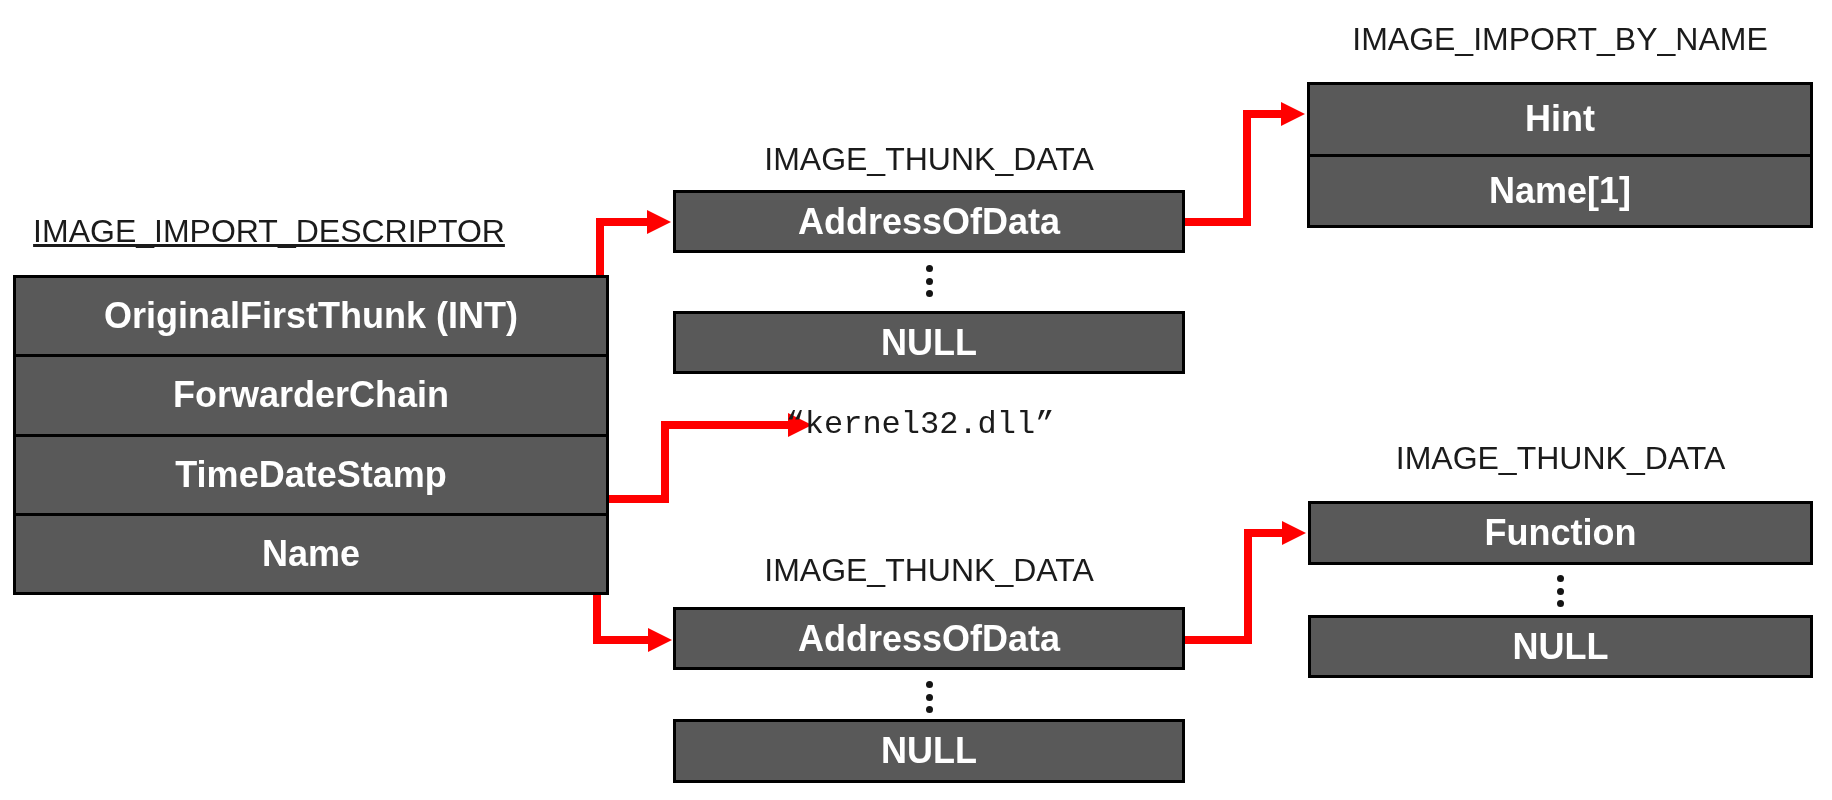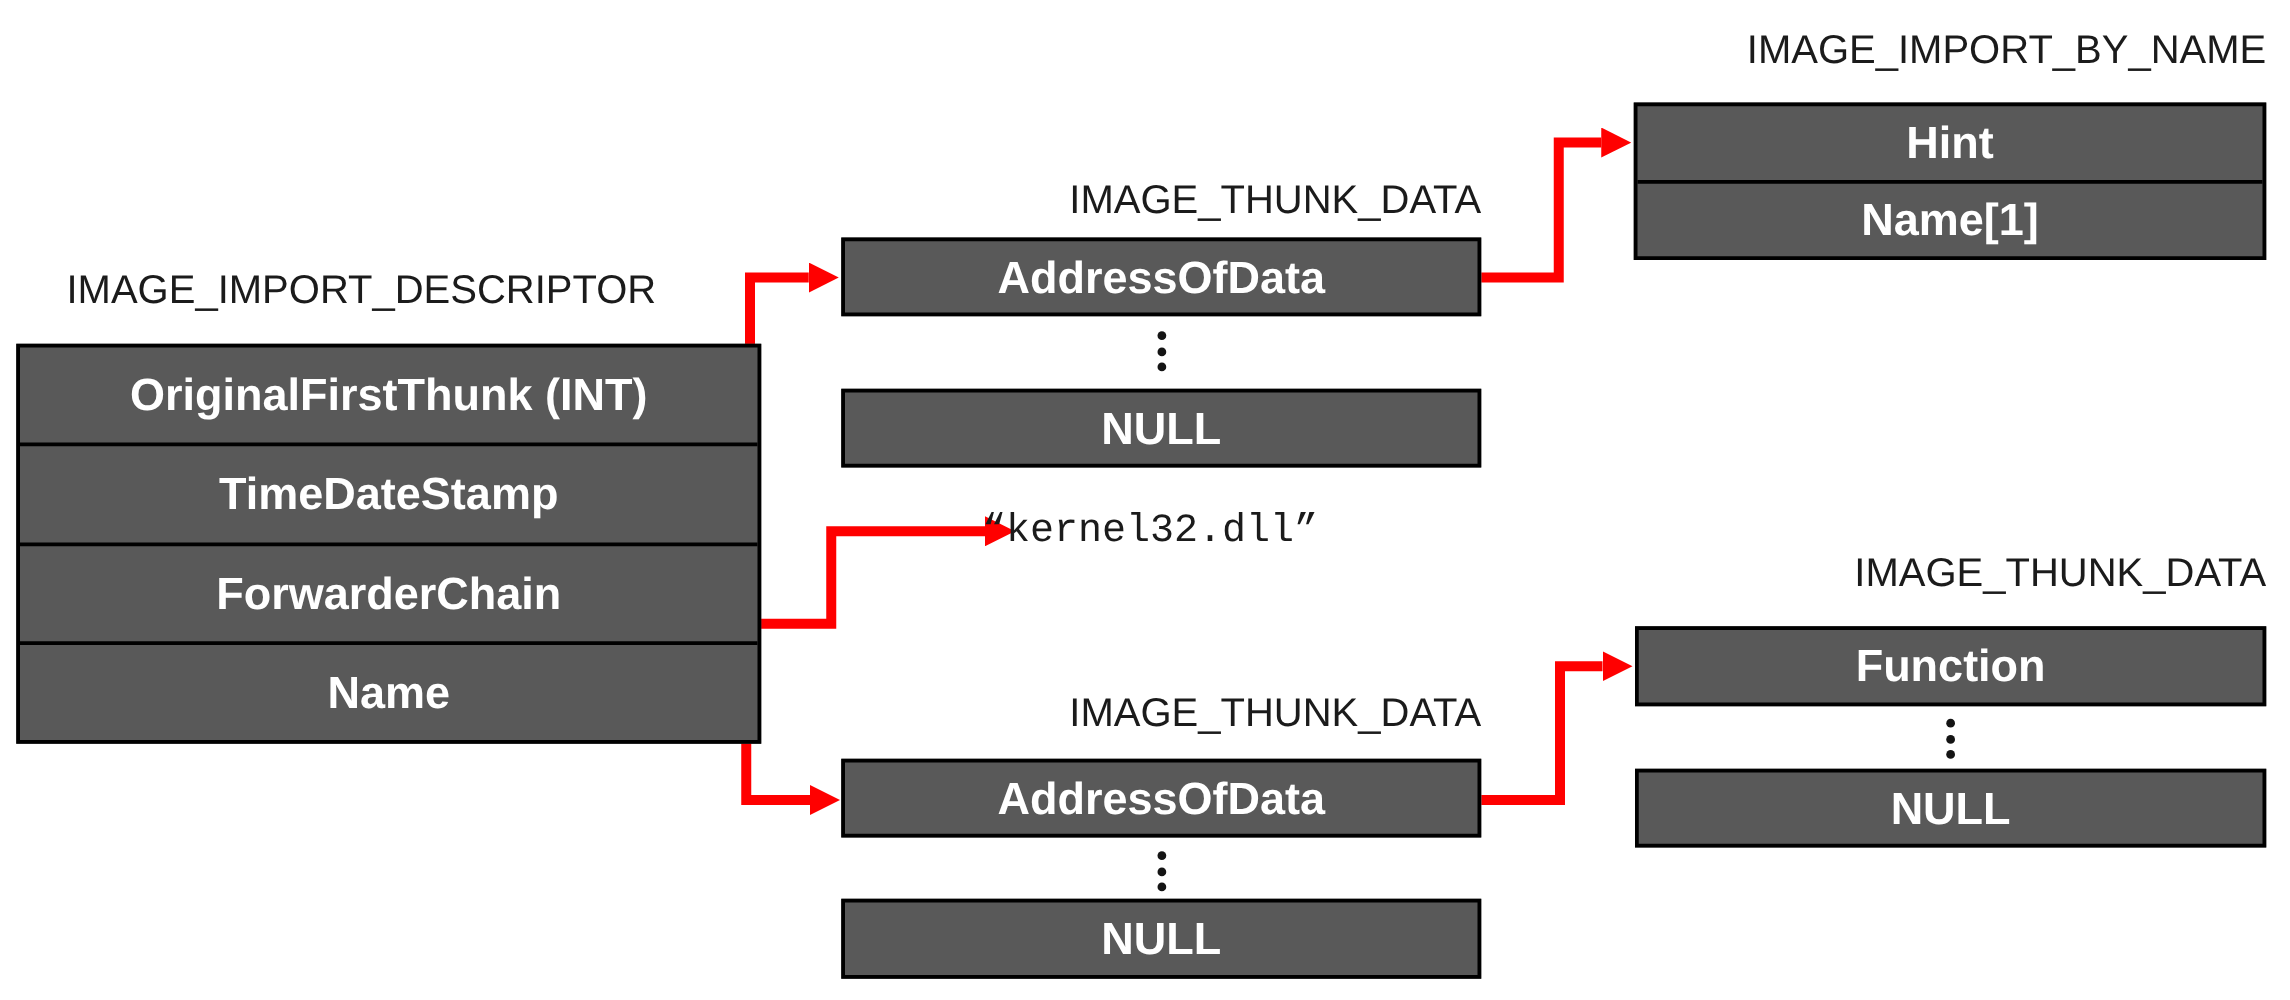--- a/index.html
+++ b/index.html
@@ -19,21 +19,21 @@
     overflow:hidden;
     font-family:"Liberation Sans", sans-serif;
   }
   .arrow-layer{position:absolute;left:0;top:0;width:1832px;height:800px;}
   .arrow-line{fill:none;stroke:var(--arrow);stroke-width:8;stroke-linejoin:miter;}
   .arrow-head{fill:var(--arrow);}
   .struct-title{
     position:absolute;
     color:var(--title-text);
     font-size:32px;font-weight:400;
-    line-height:35px;text-align:right;
+    line-height:35px;text-align:center;
     letter-spacing:0px;white-space:nowrap;
   }
   .box-table{
     position:absolute;
     display:flex;flex-direction:column;
     background:var(--box-fill);
     border:3px solid var(--box-border);
     box-sizing:border-box;
   }
   .box-row{
@@ -72,43 +72,43 @@
         <path class="arrow-head" d="M0 0 L10 5 L0 10 z"></path>
       </marker>
     </defs>
     <polyline class="arrow-line" points="525,307 600,307 600,222 647,222" marker-end="url(#ah)"></polyline>
     <polyline class="arrow-line" points="1185,222 1247,222 1247,114 1281,114" marker-end="url(#ah)"></polyline>
     <polyline class="arrow-line" points="525,499 665,499 665,425 788,425" marker-end="url(#ah)"></polyline>
     <polyline class="arrow-line" points="525,563 597,563 597,640 648,640" marker-end="url(#ah)"></polyline>
     <polyline class="arrow-line" points="1185,640 1248,640 1248,533 1282,533" marker-end="url(#ah)"></polyline>
   </svg>
 
-  <div class="struct-title" style="left:13px;top:214px;width:512px;">IMAGE_IMPORT_DESCRIPTOR</div>
+  <div class="struct-title" style="left:13px;top:214px;width:512px;text-decoration:underline;">IMAGE_IMPORT_DESCRIPTOR</div>
   <div class="box-table" style="left:13px;top:275px;width:596px;height:320px;">
     <div class="box-row">OriginalFirstThunk (INT)</div>
+    <div class="box-row">ForwarderChain</div>
     <div class="box-row">TimeDateStamp</div>
-    <div class="box-row">ForwarderChain</div>
     <div class="box-row">Name</div>
   </div>
 
   <div class="struct-title" style="left:673px;top:142px;width:512px;">IMAGE_THUNK_DATA</div>
   <div class="box-table" style="left:673px;top:190px;width:512px;height:63px;">
     <div class="box-row">AddressOfData</div>
   </div>
   <div class="v-ellipsis" style="left:673px;top:265px;width:512px;height:32px;">
     <span class="dot"></span>
     <span class="dot"></span>
     <span class="dot"></span>
   </div>
   <div class="box-table" style="left:673px;top:311px;width:512px;height:63px;">
     <div class="box-row">NULL</div>
   </div>
 
   <div class="struct-title" style="left:1307px;top:22px;width:506px;">IMAGE_IMPORT_BY_NAME</div>
-  <div class="box-table" style="left:1307px;top:82px;width:506px;height:126px;justify-content:flex-end;">
+  <div class="box-table" style="left:1307px;top:82px;width:506px;height:146px;justify-content:flex-end;">
     <div class="box-row">Hint</div>
     <div class="box-row">Name[1]</div>
   </div>
 
   <div class="dll-label" style="left:760px;top:407px;width:320px;font-family:Liberation Mono, monospace;">“kernel32.dll”</div>
 
   <div class="struct-title" style="left:673px;top:553px;width:512px;">IMAGE_THUNK_DATA</div>
   <div class="box-table" style="left:673px;top:607px;width:512px;height:63px;">
     <div class="box-row">AddressOfData</div>
   </div>

